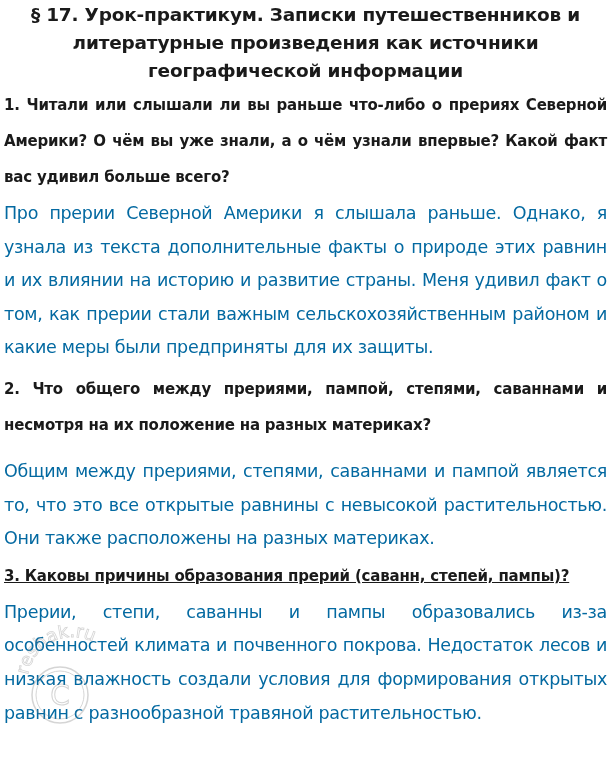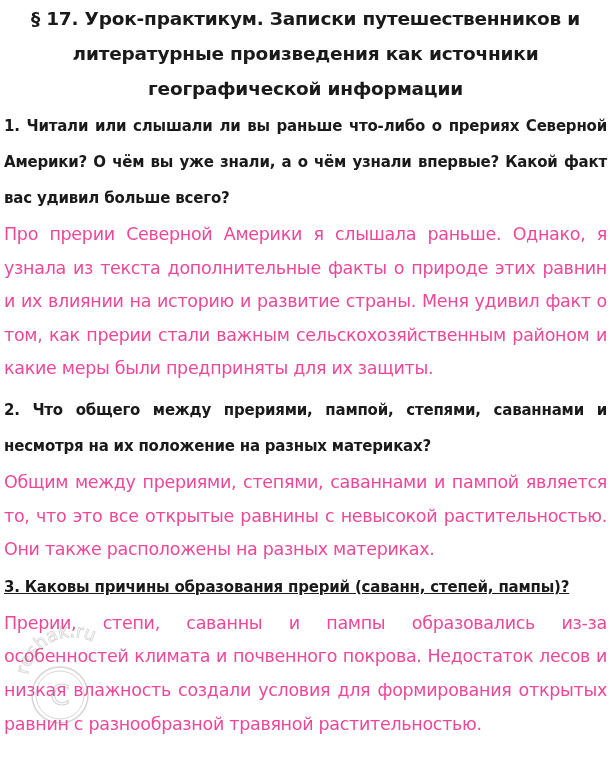--- a/index.html
+++ b/index.html
@@ -2,35 +2,35 @@
 <html><head>
   <meta charset="utf-8">
   <style>
     html, body { margin: 0; padding: 0; background: #ffffff; }
     body {
       width: 613px; height: 759px; overflow: hidden; position: relative;
       font-family: "DejaVu Sans", sans-serif; color: #1a1a1a;
     }
     .page { padding: 0 6px 0 4px; box-sizing: border-box; width: 613px; }
     .title {
-      font-weight: bold; font-size: 18.5px; line-height: 35px;
+      font-weight: bold; font-size: 18.5px; line-height: 28px;
       text-align: center; margin: 0; padding-top: 1px; letter-spacing: -0.2px;
     }
     .question {
       font-weight: bold; font-size: 15px; line-height: 36px;
       text-align: justify; margin: 0; letter-spacing: -0.2px;
     }
     .answer {
       font-size: 17.5px; line-height: 33.6px; text-align: justify;
-      margin: 0 0 2px 0; color: #ec4899; letter-spacing: -0.3px;
+      margin: 0 0 2px 0; color: #0369a1; letter-spacing: -0.3px;
     }
     #q1 { margin-top: 2px; }
     #a1 { margin-top: 2px; }
     #q2 { margin-top: 6px; }
-    #a2 { margin-top: 2px; }
+    #a2 { margin-top: 12px; }
     #q3 { margin-top: 2px; text-decoration: underline; }
     #a3 { margin-top: 2px; }
     .watermark {
       position: absolute; left: 18px; top: 625px; width: 110px; height: 110px;
       pointer-events: none; opacity: 0.35;
     }
   </style>
 </head>
 <body>
 

